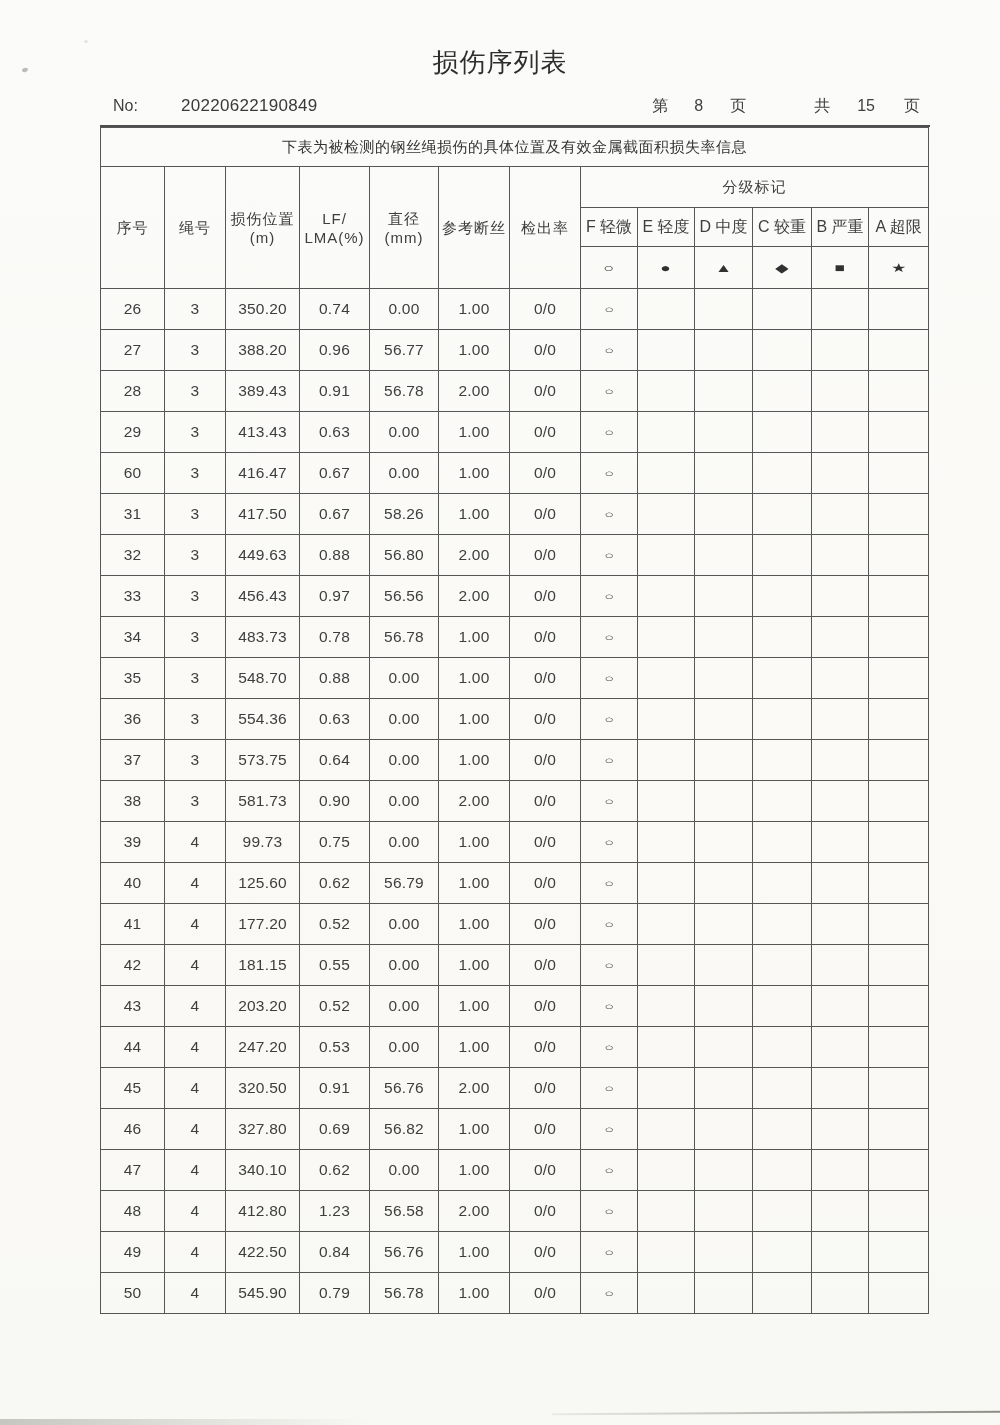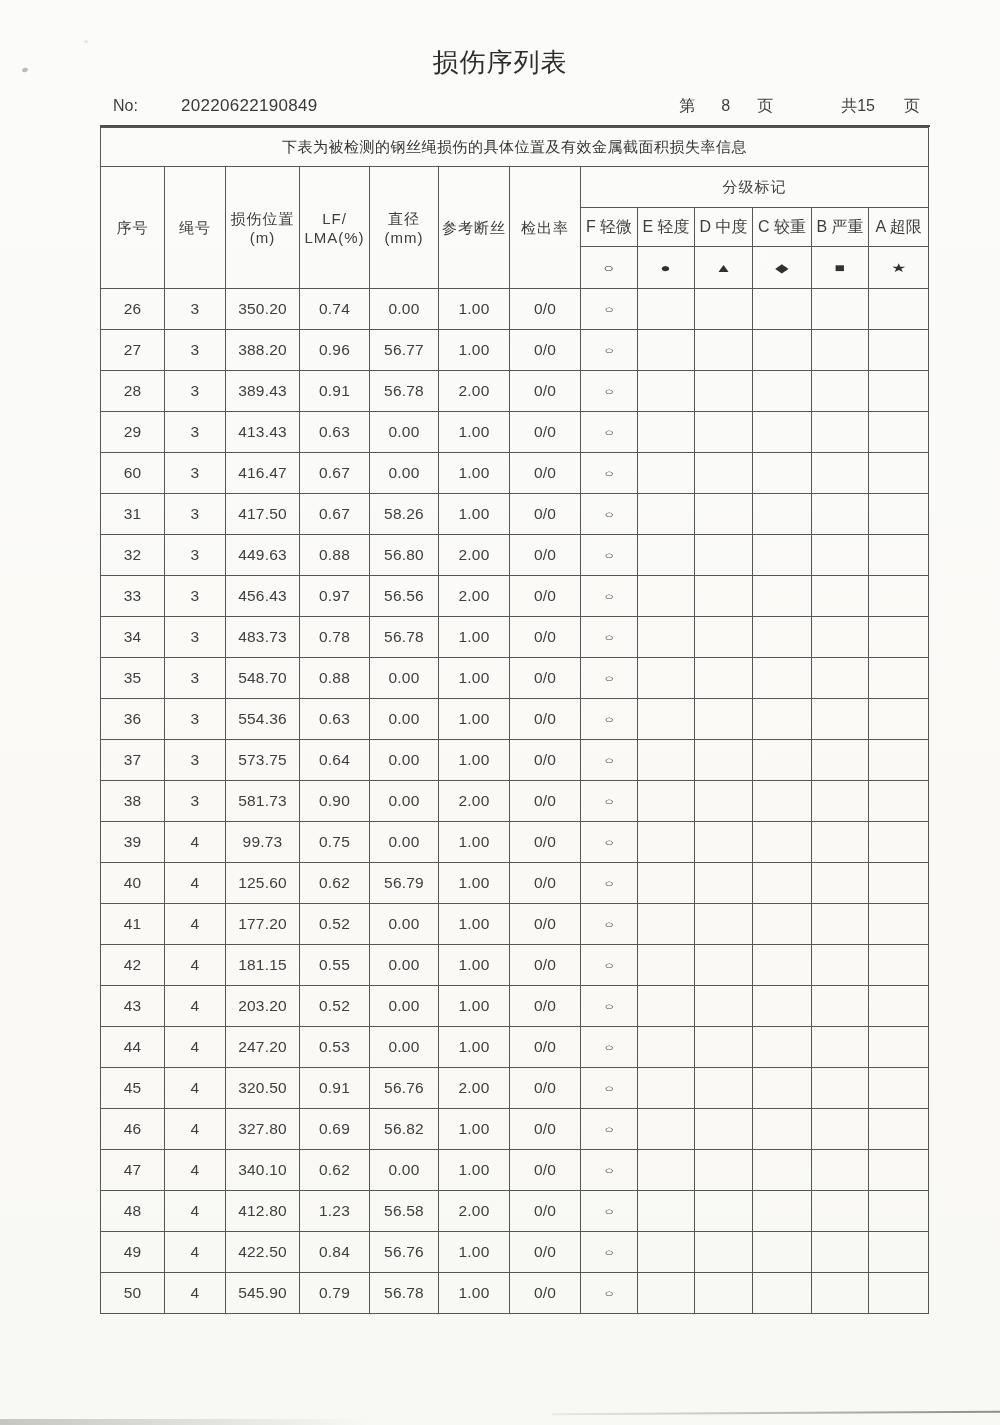--- a/index.html
+++ b/index.html
@@ -26,21 +26,21 @@
     margin-top:16px;padding-left:13px;
     font-size:16px;color:#3f3f3f;
   }
   .no-group{display:flex;align-items:center;}
   .no-value{margin-left:43px;font-size:17px;letter-spacing:.3px;color:#3a3a3a;}
   .page-group{display:flex;align-items:baseline;margin-right:8px;}
   .page-group span{display:inline-block;}
   .pg-current{margin-left:26px;}
   .pg-unit{margin-left:27px;}
   .pg-total-prefix{margin-left:68px;}
-  .pg-total{text-align:center;}
+  .pg-total{margin-left:27px;text-align:center;}
   .pg-total-unit{margin-left:29px;}
   .rule{margin-top:8px;height:2px;background:#4e4e4e;width:830px;}
   table.damage{
     border-collapse:collapse;
     table-layout:fixed;
     width:828px;
     color:#3e3e3e;
   }
   table.damage th,table.damage td{
     border:1px solid #565656;

